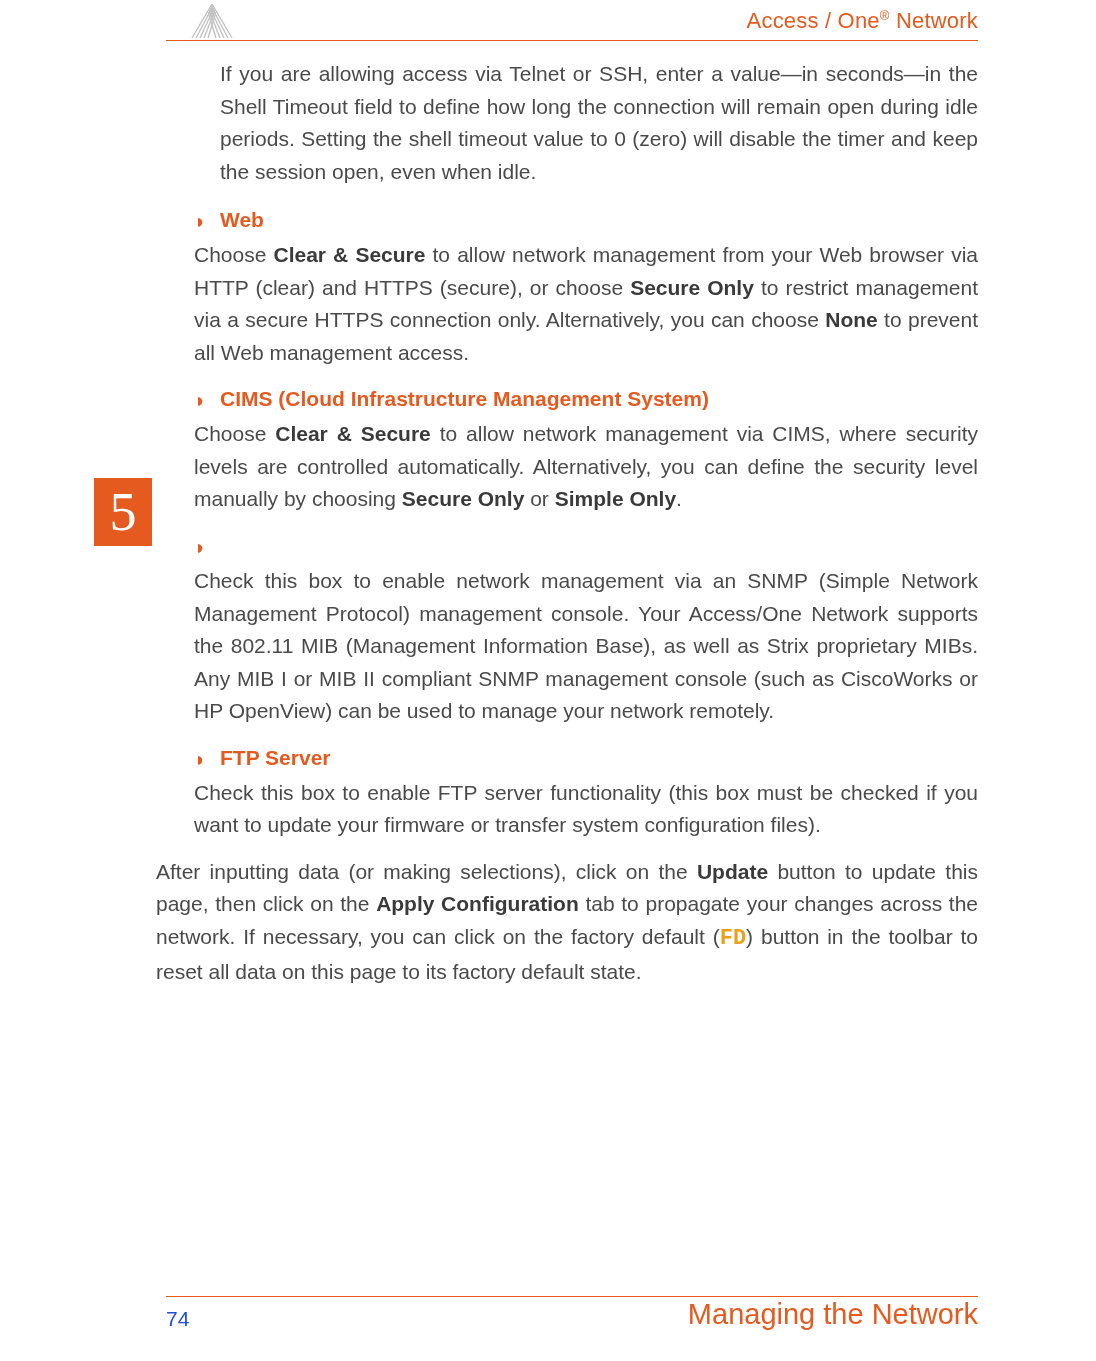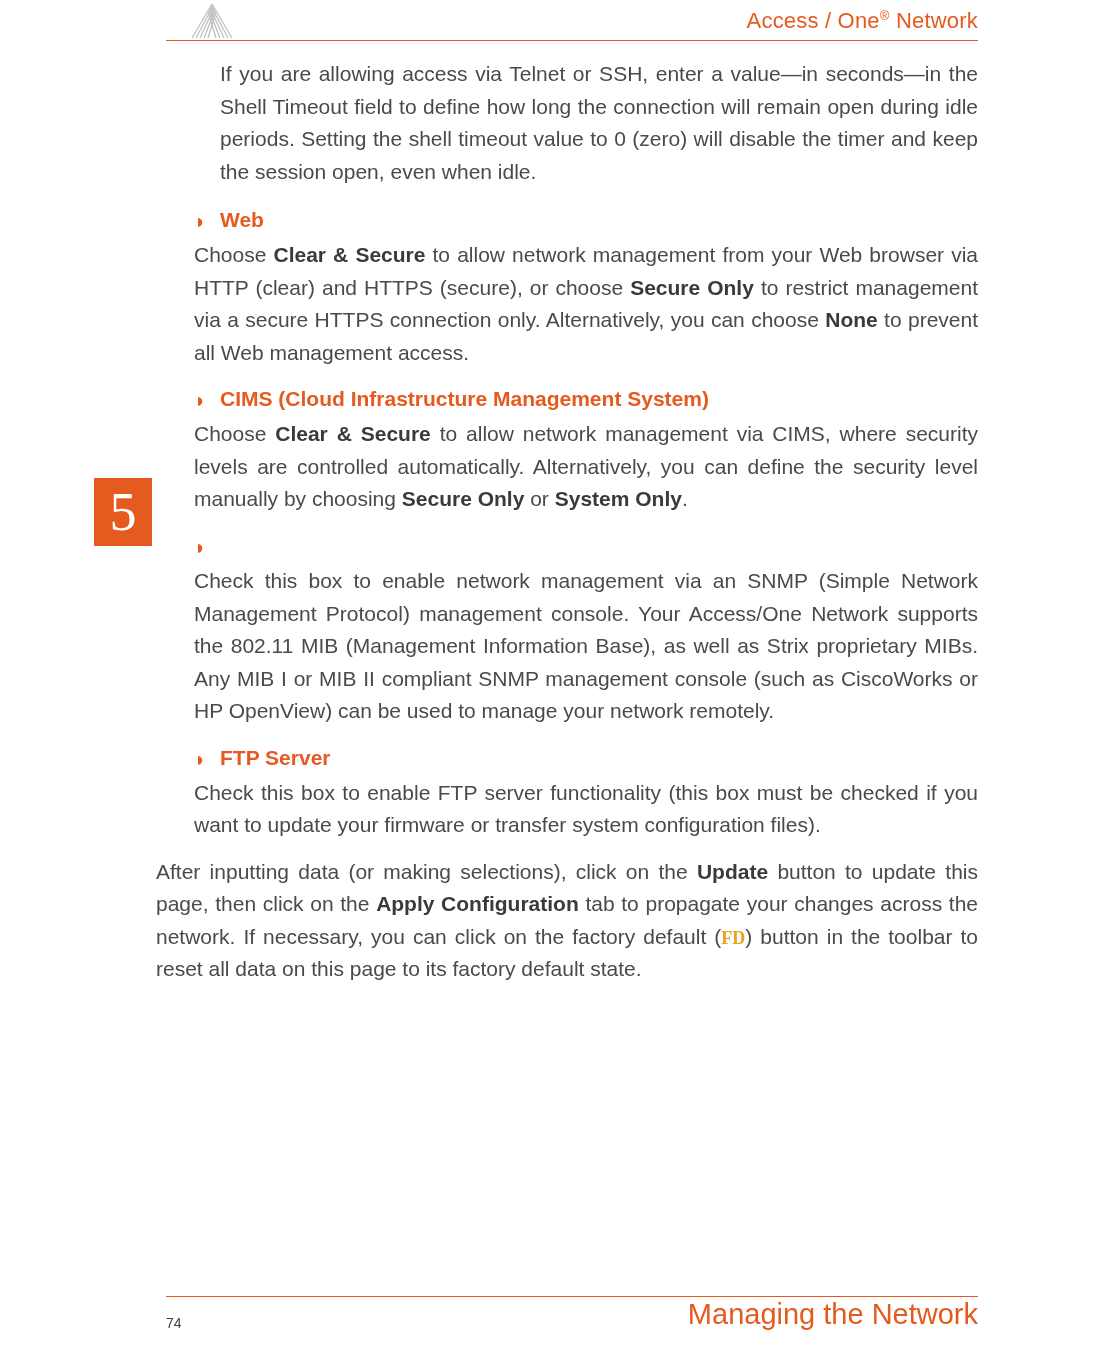--- a/index.html
+++ b/index.html
@@ -119,41 +119,41 @@
     }
     
     .closing-para {
       margin: 8px 0 0 0;
       text-align: justify;
     }
     
     b.dark { color: #3a3a3a; font-weight: 700; }
     
     .fd {
-      font-family: Liberation Serif, serif;
+      font-family: Liberation Mono, monospace;
       color: #e8a21a;
       font-weight: 700;
-      font-size: 18px;
+      font-size: 22px;
     }
     
     
     .footer-rule {
       position: absolute;
       bottom: 64px;
       left: 166px;
       right: 118px;
       border-top: 1.5px solid #e55a1e;
     }
     
     .page-number {
       position: absolute;
       bottom: 30px;
       left: 166px;
-      font-size: 14px;
-      color: #404040;
+      font-size: 21px;
+      color: #1d4ed8;
     }
     
     .footer-title {
       position: absolute;
       bottom: 30px;
       right: 118px;
       font-size: 29px;
       color: #e55a1e;
     }
   </style>
@@ -201,21 +201,21 @@
         <span>Choose </span><b class="dark">Clear &amp; Secure</b><span> to allow network management from your Web browser via HTTP (clear) and HTTPS (secure), or choose </span><b class="dark">Secure Only</b><span> to restrict management via a secure HTTPS connection only. Alternatively, you can choose </span><b class="dark">None</b><span> to prevent all Web management access.</span>
       </div>
     </div>
 
     <div class="bullet-block">
       <div class="bullet-row">
         <span class="bullet-mark">◗</span>
         <span class="bullet-heading">CIMS (Cloud Infrastructure Management System)</span>
       </div>
       <div class="bullet-body">
-        <span>Choose </span><b class="dark">Clear &amp; Secure</b><span> to allow network management via CIMS, where security levels are controlled automatically. Alternatively, you can define the security level manually by choosing </span><b class="dark">Secure Only</b><span> or </span><b class="dark">System Only</b><span>.</span>
+        <span>Choose </span><b class="dark">Clear &amp; Secure</b><span> to allow network management via CIMS, where security levels are controlled automatically. Alternatively, you can define the security level manually by choosing </span><b class="dark">Secure Only</b><span> or </span><b class="dark">Simple Only</b><span>.</span>
       </div>
     </div>
 
     <div class="bullet-block">
       <div class="bullet-row">
         <span class="bullet-mark">◗</span>
       </div>
       <div class="bullet-body">Check this box to enable network management via an SNMP (Simple Network Management Protocol) management console. Your Access/One Network supports the 802.11 MIB (Management Information Base), as well as Strix proprietary MIBs. Any MIB I or MIB II compliant SNMP management console (such as CiscoWorks or HP OpenView) can be used to manage your network remotely.</div>
     </div>
 

